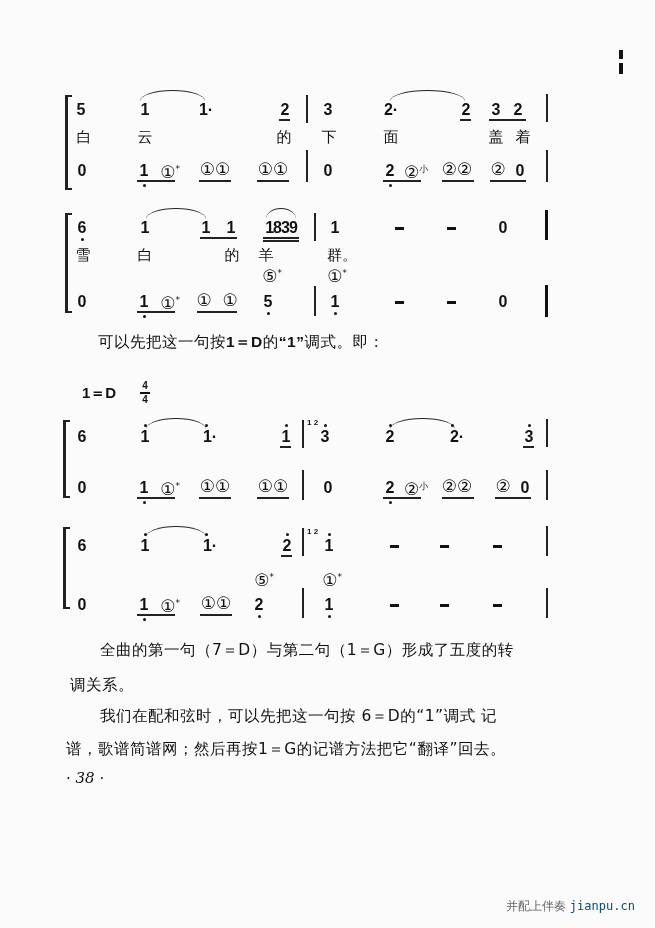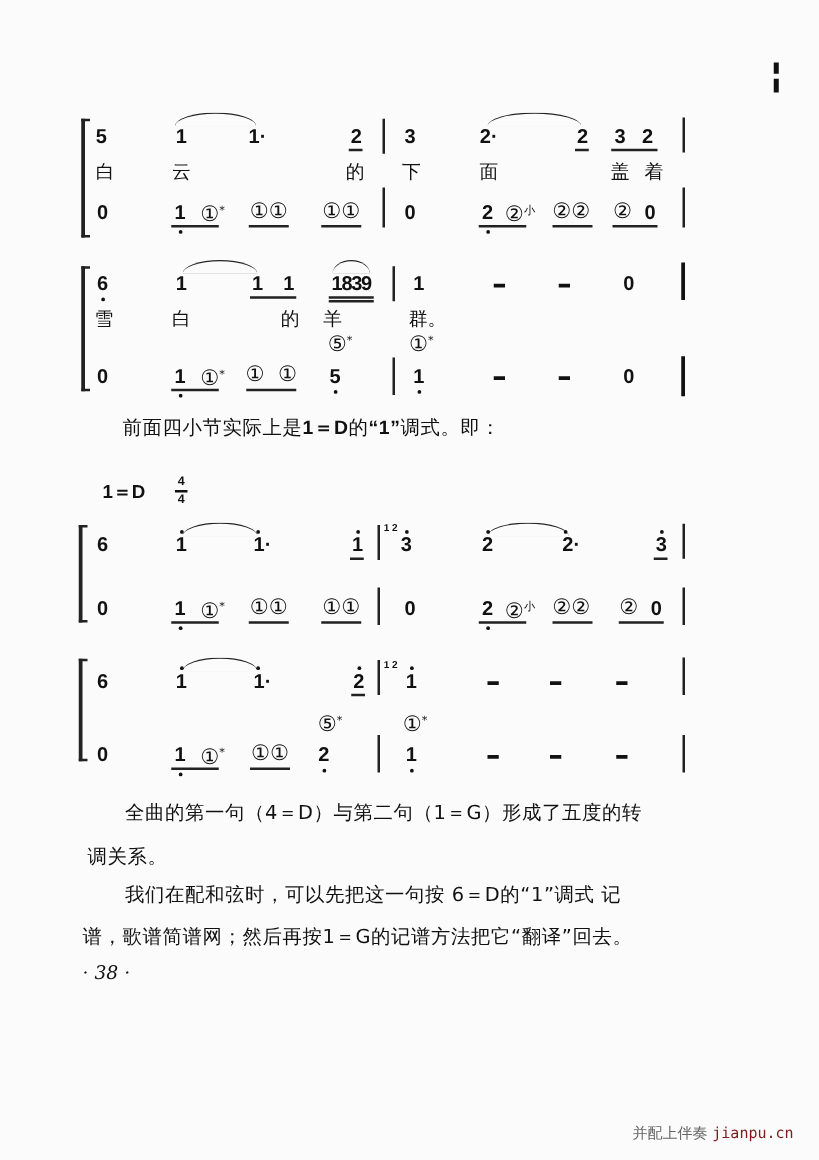--- a/index.html
+++ b/index.html
@@ -21,21 +21,21 @@
   .uline { position: absolute; height: 1.5px; background: #222; }
   .dot { position: absolute; width: 3px; height: 3px; border-radius: 50%; background: #111; }
   .slur { position: absolute; border-top: 1.5px solid #222; border-radius: 50% 50% 0 0 / 100% 100% 0 0; height: 10px; }
   .para { position: absolute; font-size: 15.5px; line-height: 20px; white-space: nowrap; letter-spacing: 0.5px; }
   .para b { font-family: "Liberation Sans", sans-serif; }
   .grace { position: absolute; font-family: "Liberation Sans", sans-serif; font-weight: bold; font-size: 8px; line-height: 8px; }
   .timesig { position: absolute; font-family: "Liberation Sans", sans-serif; font-weight: bold; font-size: 10px; line-height: 10px; text-align: center; width: 10px; }
   .timesig .ln { height: 1.5px; background: #111; margin: 1px 0; }
   .pagenum { position: absolute; font-family: "DejaVu Serif", serif; font-style: italic; font-size: 15px; }
   .watermark { position: absolute; font-size: 12px; color: #666; }
-  .watermark span { color: #7f1d1d; font-family: "DejaVu Sans Mono", monospace; }
+  .watermark span { color: #0c4a6e; font-family: "DejaVu Sans Mono", monospace; }
   .margin-mark { position: absolute; width: 4px; background: #111; }
 </style>
 </head>
 <body>
 
 <div class="margin-mark" style="left:619px;top:50px;height:9px;"></div>
 <div class="margin-mark" style="left:619px;top:63px;height:11px;"></div>
 
 <div>
   <div class="bracket" style="left:65px;top:95px;height:95px;"></div>
@@ -131,21 +131,21 @@
   <div class="bar" style="left:314px;top:286px;height:30px;"></div>
   <span class="note" style="left:335px;top:294px;">1</span>
   <div class="dot" style="left:334px;top:312px;"></div>
   <div class="dash" style="left:395px;top:301px;"></div>
   <div class="dash" style="left:447px;top:301px;"></div>
   <span class="note" style="left:503px;top:294px;">0</span>
   <div class="bar end" style="left:545px;top:285px;height:32px;"></div>
 </div>
 
 <div class="para" style="left:98px;top:332px;">
-  <span>前面四小节实际上是</span><b>1＝D</b><span>的</span><b>“1”</b><span>调式。即：</span>
+  <span>可以先把这一句按</span><b>1＝D</b><span>的</span><b>“1”</b><span>调式。即：</span>
 </div>
 
 <div>
   <span class="abs" style="left:82px;top:384px;font-family:'Liberation Sans',sans-serif;font-weight:bold;font-size:15px;">1＝D</span>
   <div class="timesig" style="left:140px;top:381px;">
     <div>4</div>
       <div class="ln"></div>
       <div>4</div>
   </div>
 </div>
@@ -234,21 +234,21 @@
   <div class="dot" style="left:258px;top:615px;"></div>
   <div class="bar" style="left:302px;top:588px;height:30px;"></div>
   <span class="note" style="left:329px;top:597px;">1</span>
   <div class="dot" style="left:328px;top:615px;"></div>
   <div class="dash" style="left:390px;top:604px;"></div>
   <div class="dash" style="left:440px;top:604px;"></div>
   <div class="dash" style="left:493px;top:604px;"></div>
   <div class="bar" style="left:546px;top:588px;height:30px;"></div>
 </div>
 
-<div class="para" style="left:100px;top:640px;">全曲的第一句（4＝D）与第二句（1＝G）形成了五度的转</div>
+<div class="para" style="left:100px;top:640px;">全曲的第一句（7＝D）与第二句（1＝G）形成了五度的转</div>
 <div class="para" style="left:70px;top:675px;">调关系。</div>
 
 <div class="para" style="left:100px;top:706px;">我们在配和弦时，可以先把这一句按 6＝D的“1”调式 记</div>
 <div class="para" style="left:66px;top:739px;">谱，歌谱简谱网；然后再按1＝G的记谱方法把它“翻译”回去。</div>
 
 <div class="pagenum" style="left:66px;top:769px;">· 38 ·</div>
 
 <div class="watermark" style="left:506px;top:898px;">
   <span style="color:#666;font-family:'DejaVu Sans',sans-serif;">并配上伴奏</span> <span>jianpu.cn</span>
 </div>

